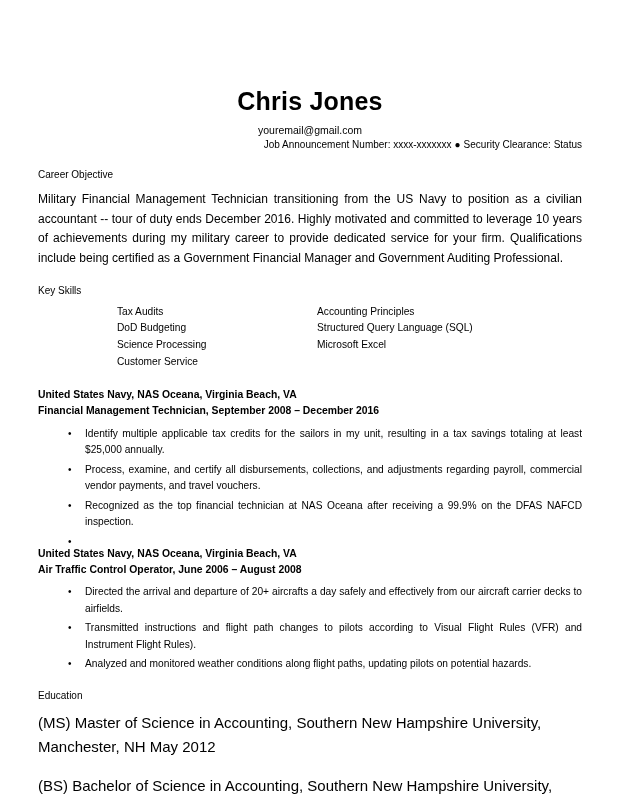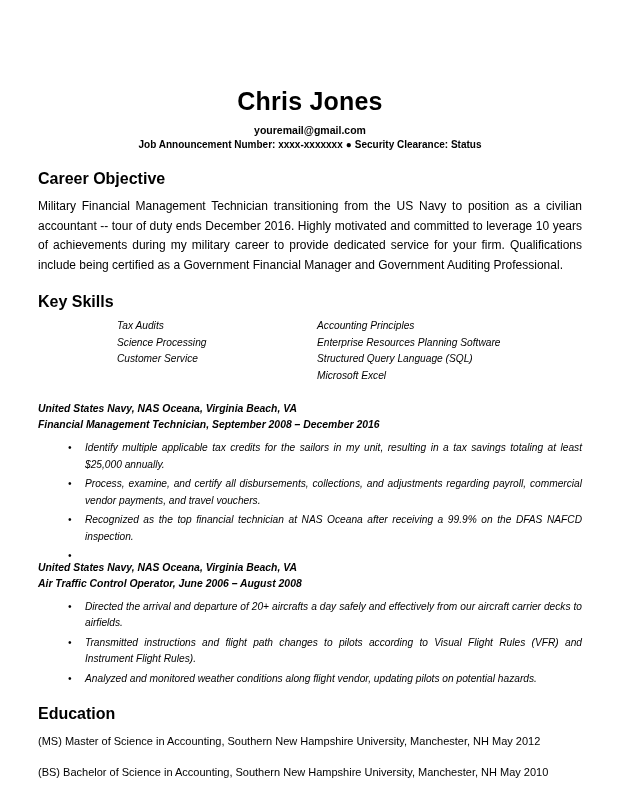--- a/index.html
+++ b/index.html
@@ -33,61 +33,60 @@
     font-size: 25px;
     font-weight: bold;
     letter-spacing: 0.2px;
     line-height: 1.1;
     margin: 0 0 7px 0;
   }
   .contact-line {
     font-size: 10.5px;
     line-height: 1.45;
     margin: 0;
-    font-weight: bold;
   }
   .contact-line.small {
     font-size: 10px;
+    text-align: right;
   }
   .sep { padding: 0 3px; }
 
   
   .section { margin-top: 17px; }
   .section-title {
-    font-size: 16px;
-    font-weight: bold;
+    font-size: 10px;
+    font-weight: normal;
     margin: 0 0 9px 0;
     line-height: 1.2;
   }
 
   .para {
     font-size: 12px;
     line-height: 1.62;
     text-align: justify;
     margin: 0;
   }
 
   
   .skills {
     display: flex;
     padding-left: 79px;
     margin-top: -2px;
-    font-style: italic;
   }
   .skills-col {
     width: 200px;
     flex: 0 0 auto;
   }
   .skill-item {
     font-size: 10.2px;
     line-height: 1.62;
   }
 
   
-  .job { margin-top: 2px; font-style: italic; }
+  .job { margin-top: 2px; }
   .job + .job { margin-top: 15px; }
   .job-org, .job-role {
     font-size: 10.4px;
     font-weight: bold;
     line-height: 1.52;
   }
   .bullets {
     list-style: none;
     margin: 7px 0 0 0;
     padding: 0;
@@ -103,21 +102,21 @@
   .bullets li .bullet-dot {
     position: absolute;
     left: 30px;
     top: 0;
     font-size: 10px;
     line-height: 1.62;
   }
 
   
   .edu-item {
-    font-size: 11px;
+    font-size: 15px;
     line-height: 1.62;
     margin: 0 0 14px 0;
   }
   .edu-item:last-child { margin-bottom: 0; }
 </style>
 </head>
 <body>
 
 <div class="page">
   <div class="inner">
@@ -133,26 +132,26 @@
     <div class="section">
       <div class="section-title">Career Objective</div>
       <p class="para">Military Financial Management Technician transitioning from the US Navy to position as a civilian accountant -- tour of duty ends December 2016. Highly motivated and committed to leverage 10 years of achievements during my military career to provide dedicated service for your firm. Qualifications include being certified as a Government Financial Manager and Government Auditing Professional.</p>
     </div>
 
     <div class="section">
       <div class="section-title">Key Skills</div>
       <div class="skills">
         <div class="skills-col">
           <div class="skill-item">Tax Audits</div>
+          <div class="skill-item">DoD Budgeting</div>
           <div class="skill-item">Science Processing</div>
           <div class="skill-item">Customer Service</div>
         </div>
         <div class="skills-col">
           <div class="skill-item">Accounting Principles</div>
-          <div class="skill-item">Enterprise Resources Planning Software</div>
           <div class="skill-item">Structured Query Language (SQL)</div>
           <div class="skill-item">Microsoft Excel</div>
         </div>
       </div>
     </div>
 
     <div class="section">
 
       <div class="job">
         <div class="job-org">United States Navy, NAS Oceana, Virginia Beach, VA</div>
@@ -164,21 +163,21 @@
           <li><span class="bullet-dot">•</span></li>
         </ul>
       </div>
 
       <div class="job">
         <div class="job-org">United States Navy, NAS Oceana, Virginia Beach, VA</div>
         <div class="job-role">Air Traffic Control Operator, June 2006 – August 2008</div>
         <ul class="bullets">
           <li><span class="bullet-dot">•</span><span>Directed the arrival and departure of 20+ aircrafts a day safely and effectively from our aircraft carrier decks to airfields.</span></li>
           <li><span class="bullet-dot">•</span><span>Transmitted instructions and flight path changes to pilots according to Visual Flight Rules (VFR) and Instrument Flight Rules).</span></li>
-          <li><span class="bullet-dot">•</span><span>Analyzed and monitored weather conditions along flight vendor, updating pilots on potential hazards.</span></li>
+          <li><span class="bullet-dot">•</span><span>Analyzed and monitored weather conditions along flight paths, updating pilots on potential hazards.</span></li>
         </ul>
       </div>
     </div>
 
     <div class="section">
       <div class="section-title">Education</div>
       <p class="edu-item">(MS) Master of Science in Accounting, Southern New Hampshire University, Manchester, NH May 2012</p>
       <p class="edu-item">(BS) Bachelor of Science in Accounting, Southern New Hampshire University, Manchester, NH May 2010</p>
     </div>
 

